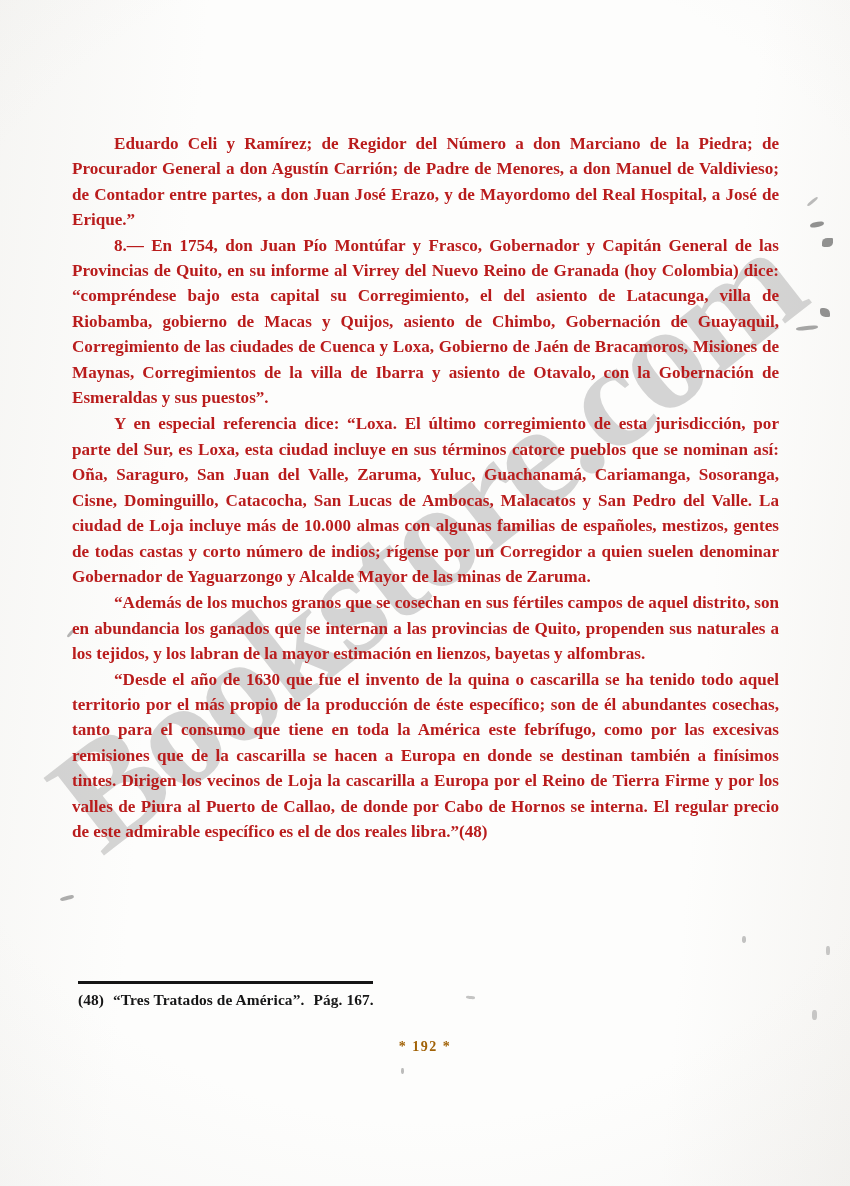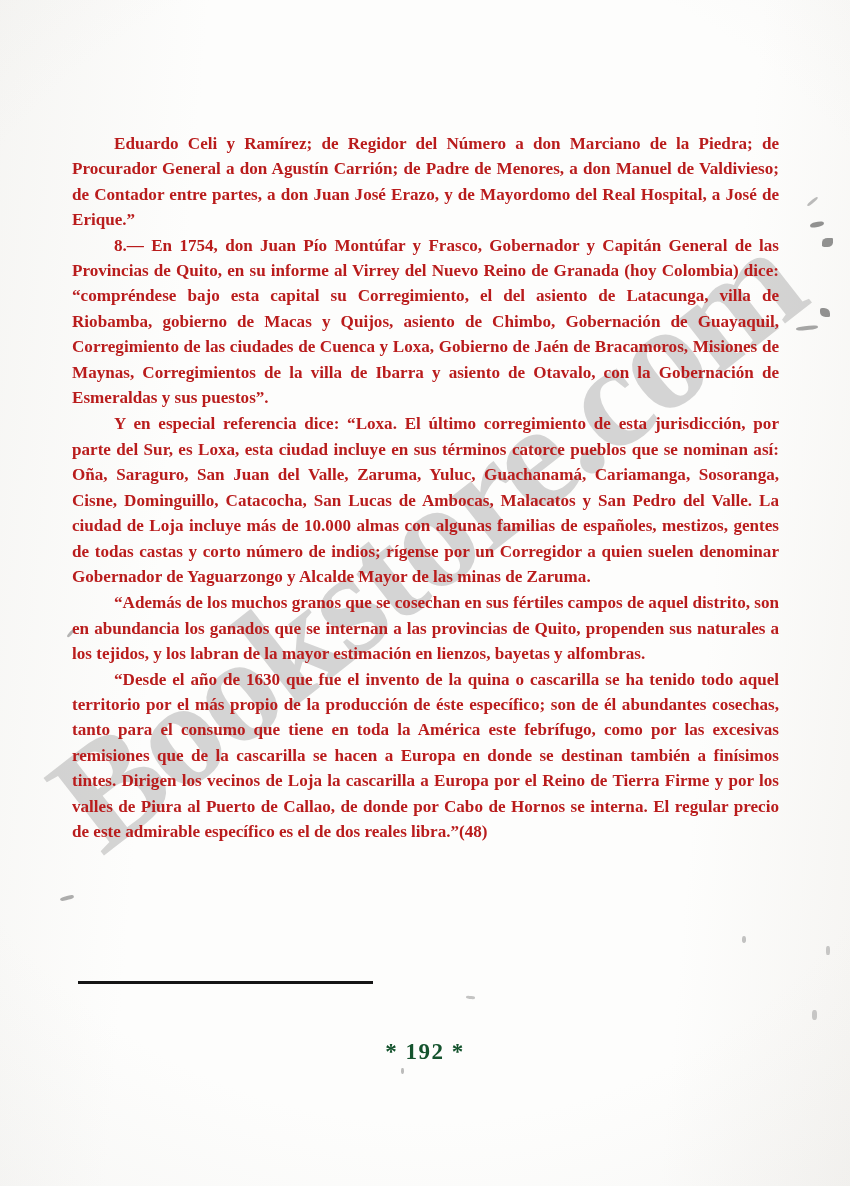--- a/index.html
+++ b/index.html
@@ -93,23 +93,23 @@
   #footnote .fn-num { margin-right: 9px; }
   #footnote .fn-pg { margin-left: 9px; }
 
   
   #pagenum {
     position: absolute;
     left: 0;
     right: 0;
     top: 1039px;
     text-align: center;
-    font-size: 23px;
+    font-size: 14px;
     font-weight: 700;
-    color: #14532d;
+    color: #a16207;
     letter-spacing: 1.5px;
   }
 
   
   .speck {
     position: absolute;
     background: #6d6d6d;
     border-radius: 40%;
     pointer-events: none;
     opacity: 0.75;
@@ -127,20 +127,23 @@
   <div id="textblock">
     <p class="indent">Eduardo Celi y Ramírez;  de Regidor del Número a don Marciano de la Piedra;  de Procurador General a don Agustín Carrión;  de Padre de Menores, a don Manuel de Valdivieso;  de Contador entre partes, a don Juan José Erazo, y de Mayordomo del Real Hospital, a José de Erique.”</p>
     <p class="indent">8.— En 1754, don Juan Pío Montúfar y Frasco, Gobernador y Capitán General de las Provincias de Quito, en su informe al Virrey del Nuevo Reino de Granada (hoy Colombia) dice:  “compréndese bajo esta capital su Corregimiento, el del asiento de Latacunga, villa de Riobamba, gobierno de Macas y Quijos, asiento de Chimbo, Gobernación de Guayaquil, Corregimiento de las ciudades de Cuenca y Loxa, Gobierno de Jaén de Bracamoros, Misiones de Maynas, Corregimientos de la villa de Ibarra y asiento de Otavalo, con la Gobernación de Esmeraldas y sus puestos”.</p>
     <p class="indent gap">Y en especial referencia dice:  “Loxa.  El último corregimiento de esta jurisdicción, por parte del Sur, es Loxa, esta ciudad incluye en sus términos catorce pueblos que se nominan así:  Oña, Saraguro, San Juan del Valle, Zaruma, Yuluc, Guachanamá, Cariamanga, Sosoranga, Cisne, Dominguillo, Catacocha, San Lucas de Ambocas, Malacatos y San Pedro del Valle.  La ciudad de Loja incluye más de 10.000 almas con algunas familias de españoles, mestizos, gentes de todas castas y corto número de indios;  rígense por un Corregidor a quien suelen denominar Gobernador de Yaguarzongo y Alcalde Mayor de las minas de Zaruma.</p>
     <p class="indent gap">“Además de los muchos granos que se cosechan en sus fértiles campos de aquel distrito, son en abundancia los ganados que se internan a las provincias de Quito, propenden sus naturales a los tejidos, y los labran de la mayor estimación en lienzos, bayetas y alfombras.</p>
     <p class="indent">“Desde el año de 1630 que fue el invento de la quina o cascarilla se ha tenido todo aquel territorio por el más propio de la producción de éste específico;  son de él abundantes cosechas, tanto para el consumo que tiene en toda la América este febrífugo, como por las excesivas remisiones que de la cascarilla se hacen a Europa en donde se destinan también a finísimos tintes.  Dirigen los vecinos de Loja la cascarilla a Europa por el Reino de Tierra Firme y por los valles de Piura al Puerto de Callao, de donde por Cabo de Hornos se interna.  El regular precio de este admirable específico es el de dos reales libra.”(48)</p>
   </div>
 
   <div id="footnote-rule"></div>
 
+  <div id="footnote">
+    <span class="fn-num">(48)</span><span class="fn-title">“Tres Tratados de América”.</span><span class="fn-pg">Pág. 167.</span>
+  </div>
 
   <div id="pagenum">* 192 *</div>
 
   <div class="speck" style="left:806px; top:200px; width:13px; height:3px; transform:rotate(-40deg); opacity:0.45;"></div>
   <div class="speck" style="left:810px; top:222px; width:14px; height:5px; transform:rotate(-12deg);"></div>
   <div class="speck" style="left:822px; top:238px; width:11px; height:9px; border-radius:50% 10% 50% 20%;"></div>
   <div class="speck" style="left:820px; top:308px; width:10px; height:9px; border-radius:20% 60% 15% 55%;"></div>
   <div class="speck" style="left:796px; top:326px; width:22px; height:4px; transform:rotate(-6deg); opacity:0.6;"></div>
   <div class="speck" style="left:66px; top:632px; width:9px; height:3px; transform:rotate(-48deg); opacity:0.5;"></div>
   <div class="speck" style="left:60px; top:896px; width:14px; height:4px; transform:rotate(-14deg); opacity:0.55;"></div>

